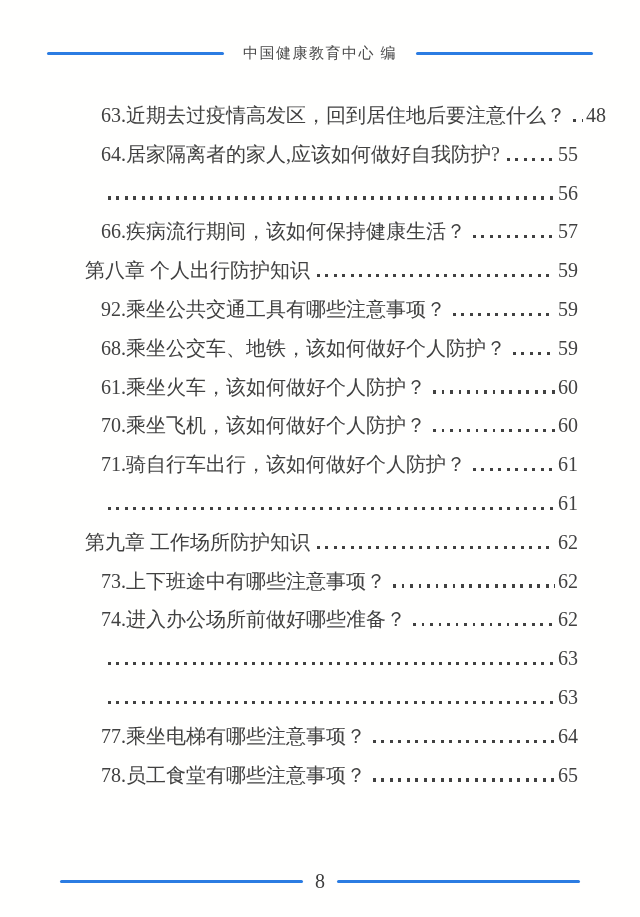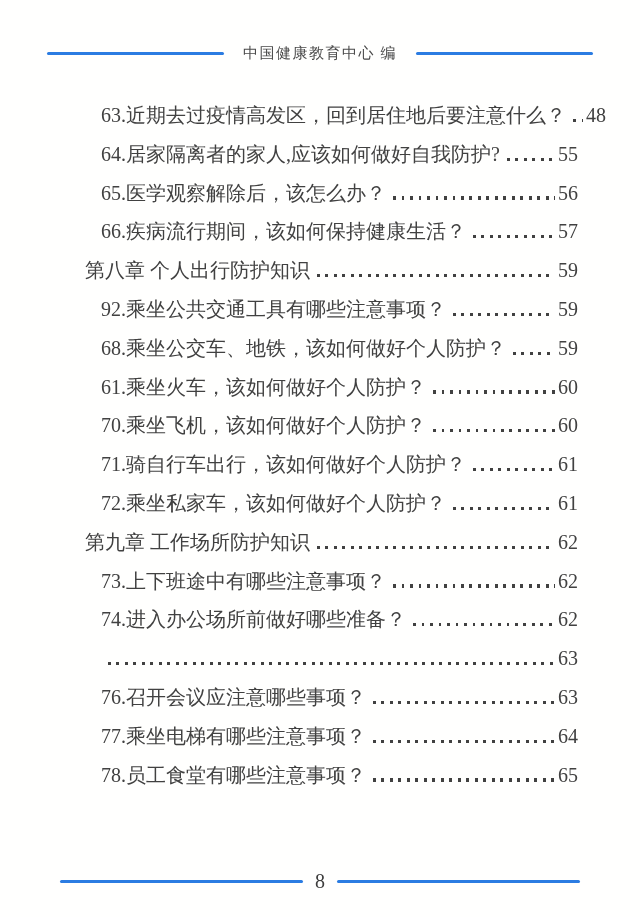--- a/index.html
+++ b/index.html
@@ -114,21 +114,20 @@
         <span class="toc-title">63.近期去过疫情高发区，回到居住地后要注意什么？</span>
         <span class="leader"></span>
         <span class="toc-page">48</span>
       </div>
       <div class="toc-row entry">
         <span class="toc-title">64.居家隔离者的家人,应该如何做好自我防护?</span>
         <span class="leader"></span>
         <span class="toc-page">55</span>
       </div>
       <div class="toc-row entry">
-        <span class="toc-title">65.医学观察解除后，该怎么办？</span>
         <span class="leader"></span>
         <span class="toc-page">56</span>
       </div>
       <div class="toc-row entry">
         <span class="toc-title">66.疾病流行期间，该如何保持健康生活？</span>
         <span class="leader"></span>
         <span class="toc-page">57</span>
       </div>
       <div class="toc-row chapter">
         <span class="toc-title">第八章 个人出行防护知识</span>
@@ -154,21 +153,20 @@
         <span class="toc-title">70.乘坐飞机，该如何做好个人防护？</span>
         <span class="leader"></span>
         <span class="toc-page">60</span>
       </div>
       <div class="toc-row entry">
         <span class="toc-title">71.骑自行车出行，该如何做好个人防护？</span>
         <span class="leader"></span>
         <span class="toc-page">61</span>
       </div>
       <div class="toc-row entry">
-        <span class="toc-title">72.乘坐私家车，该如何做好个人防护？</span>
         <span class="leader"></span>
         <span class="toc-page">61</span>
       </div>
       <div class="toc-row chapter">
         <span class="toc-title">第九章 工作场所防护知识</span>
         <span class="leader"></span>
         <span class="toc-page">62</span>
       </div>
       <div class="toc-row entry">
         <span class="toc-title">73.上下班途中有哪些注意事项？</span>
@@ -178,21 +176,20 @@
       <div class="toc-row entry">
         <span class="toc-title">74.进入办公场所前做好哪些准备？</span>
         <span class="leader"></span>
         <span class="toc-page">62</span>
       </div>
       <div class="toc-row entry">
         <span class="leader"></span>
         <span class="toc-page">63</span>
       </div>
       <div class="toc-row entry">
-        <span class="toc-title">76.召开会议应注意哪些事项？</span>
         <span class="leader"></span>
         <span class="toc-page">63</span>
       </div>
       <div class="toc-row entry">
         <span class="toc-title">77.乘坐电梯有哪些注意事项？</span>
         <span class="leader"></span>
         <span class="toc-page">64</span>
       </div>
       <div class="toc-row entry">
         <span class="toc-title">78.员工食堂有哪些注意事项？</span>

